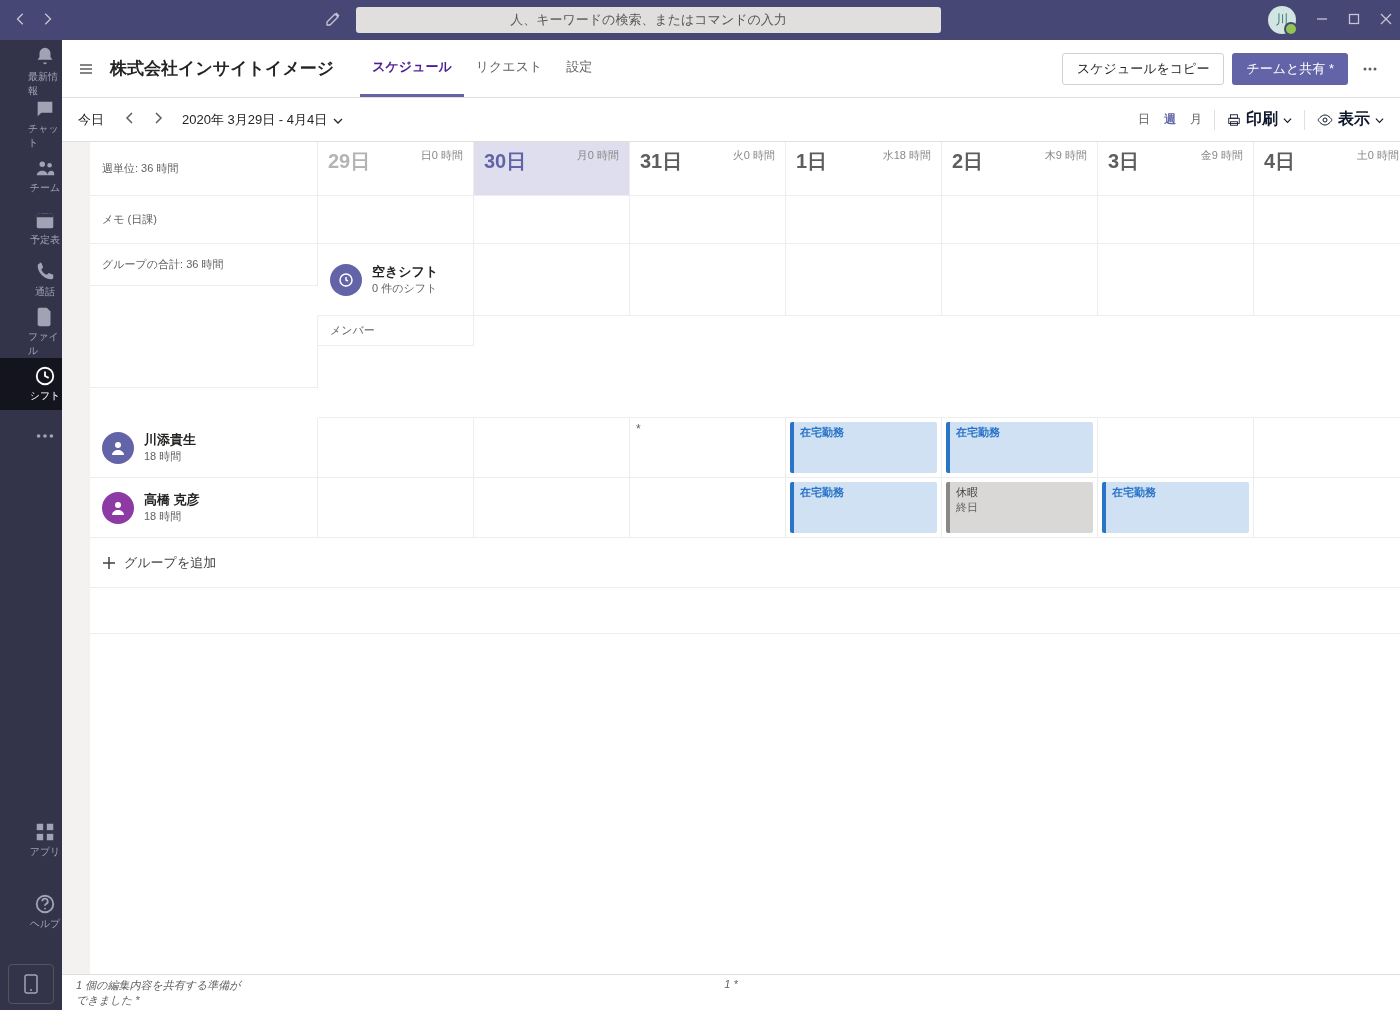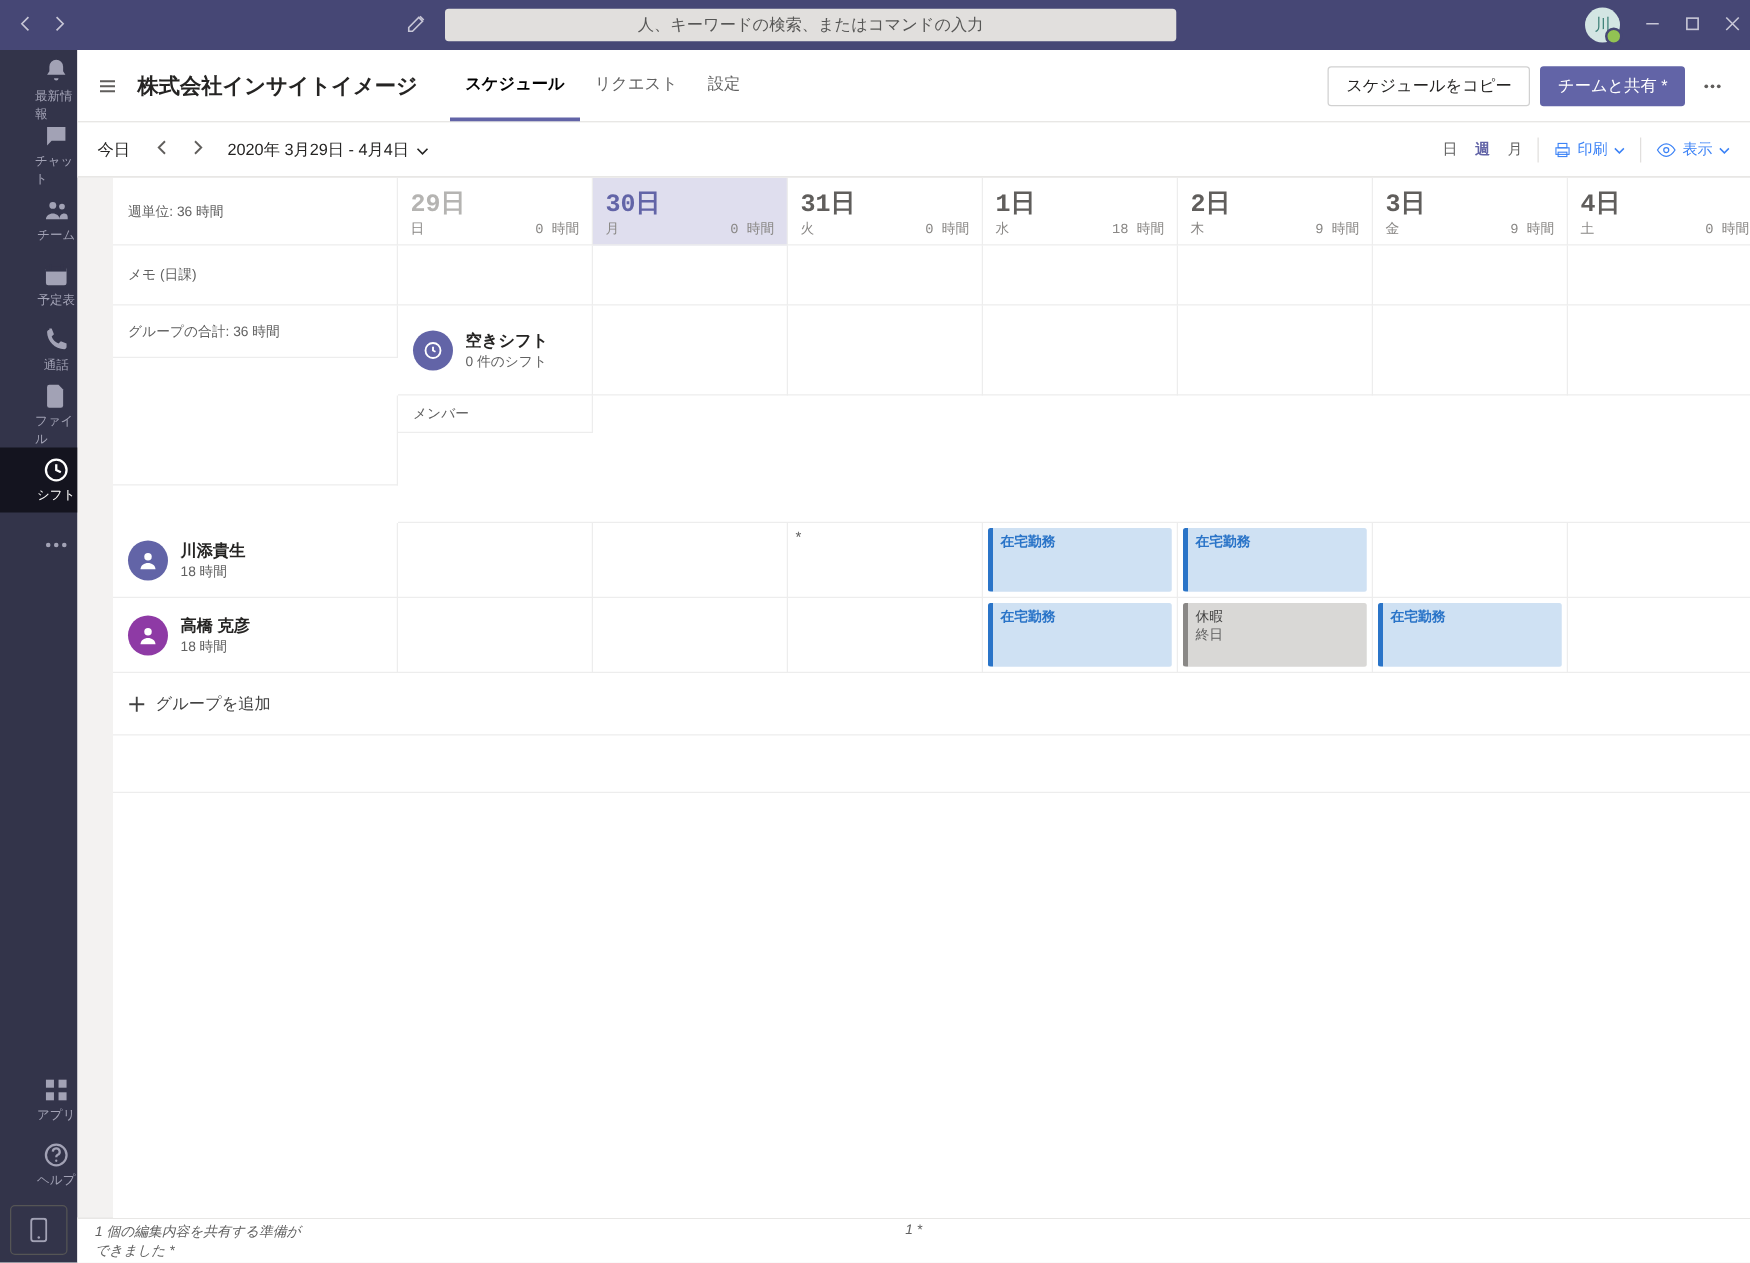--- a/index.html
+++ b/index.html
@@ -13,55 +13,55 @@
 .titlebar .right { position: absolute; right: 8px; top: 0; height: 40px; display: flex; align-items: center; gap: 20px; color: #c7c6d6; }
 .titlebar .avatar { width: 28px; height: 28px; border-radius: 50%; background: #d3e5e3; color: #3a7e75; display: flex; align-items: center; justify-content: center; font-size: 13px; position: relative; }
 .titlebar .avatar::after { content: ""; position: absolute; right: -2px; bottom: -2px; width: 10px; height: 10px; border-radius: 50%; background: #92c353; border: 2px solid #464775; }
 
 
 .rail { position: absolute; left: 0; top: 40px; bottom: 0; width: 62px; background: #33344a; display: flex; flex-direction: column; align-items: center; padding-top: 6px; }
 .rail-item { width: 62px; height: 52px; display: flex; flex-direction: column; align-items: center; justify-content: center; gap: 2px; color: #a2a2b5; cursor: pointer; font-size: 10px; padding-left: 28px; }
 .rail-item.active { background: #14141f; color: #fff; }
 .rail-item svg { width: 22px; height: 22px; }
 .rail-spacer { flex: 1; }
-.rail-bottom { padding-bottom: 6px; display: flex; flex-direction: column; align-items: center; }
+.rail-bottom { padding-bottom: 6px; display: flex; flex-direction: column; align-items: center; gap: 20px; }
 .rail .phone-box { margin-top: 6px; width: 46px; height: 40px; border: 1px solid #555; border-radius: 4px; display: flex; align-items: center; justify-content: center; color: #a2a2b5; }
 
 
 .content { position: absolute; left: 62px; right: 0; top: 40px; bottom: 0; background: #f3f2f1; display: flex; flex-direction: column; }
 
 
 .page-hdr { height: 58px; background: #fff; border-bottom: 1px solid #e1dfdd; display: flex; align-items: stretch; padding: 0 16px; }
 .page-hdr .hamb { display: flex; align-items: center; padding-right: 16px; color: #605e5c; }
 .page-hdr h1 { font-size: 17px; font-weight: 700; display: flex; align-items: center; padding-right: 26px; }
 .page-hdr .tabs { display: flex; align-items: stretch; }
 .page-hdr .tab { display: flex; align-items: center; font-size: 13px; color: #616161; padding: 0 12px; cursor: pointer; border-bottom: 3px solid transparent; }
-.page-hdr .tab.active { color: #000000; border-bottom-color: #6264a7; font-weight: 600; }
+.page-hdr .tab.active { color: #4c1d95; border-bottom-color: #6264a7; font-weight: 600; }
 .page-hdr .spacer { flex: 1; }
 .page-hdr .btn { display: flex; align-items: center; height: 32px; align-self: center; padding: 0 14px; border-radius: 3px; font-size: 13px; cursor: pointer; }
 .page-hdr .btn-outline { background: #fff; border: 1px solid #d1d1d1; }
 .page-hdr .btn-primary { background: #6264a7; color: #fff; margin-left: 8px; }
 .page-hdr .more { display: flex; align-items: center; padding: 0 6px; margin-left: 8px; color: #605e5c; }
 
 
 .toolbar { height: 44px; background: #fff; border-bottom: 1px solid #e1dfdd; display: flex; align-items: center; padding: 0 16px; }
 .toolbar .today { font-size: 13px; padding-right: 12px; cursor: pointer; }
 .toolbar .arrow { padding: 5px 8px; color: #605e5c; cursor: pointer; }
 .toolbar .range { font-size: 13px; padding-left: 10px; display: flex; align-items: center; gap: 6px; cursor: pointer; }
 .toolbar .spacer { flex: 1; }
 .toolbar .seg { display: flex; align-items: center; gap: 14px; font-size: 12px; color: #616161; }
 .toolbar .seg .sel { color: #6264a7; font-weight: 600; }
 .toolbar .vbar { width: 1px; height: 20px; background: #e1dfdd; margin: 0 12px; }
-.toolbar .tool { display: flex; align-items: center; gap: 5px; color: #3b82f6; cursor: pointer; font-size: 12px; }
+.toolbar .tool { display: flex; align-items: center; gap: 5px; color: #0f172a; cursor: pointer; font-size: 16px; font-weight: bold; }
 
 
 .grid-wrap { flex: 1; overflow: auto; background: #fff; margin-left: 28px; }
 .grid { display: grid; grid-template-columns: 228px repeat(7, 156px); min-width: 1320px; }
 .cell { border-right: 1px solid #ededed; border-bottom: 1px solid #ededed; }
-.dayhdr { height: 54px; padding: 6px 10px; display: flex; flex-direction: column; justify-content: space-between; font-family: Liberation Mono, monospace; }
+.dayhdr { height: 54px; padding: 6px 10px; display: flex; flex-direction: row; justify-content: space-between; }
 .dayhdr .top { font-size: 20px; font-weight: 600; color: #605e5c; }
 .dayhdr .bot { display: flex; justify-content: space-between; font-size: 11px; color: #8a8886; }
 .dayhdr.past .top { color: #b5b4b2; }
 .dayhdr.today { background: #dfdeee; }
 .dayhdr.today .top { color: #6264a7; }
 .leftcell { padding: 8px 12px; font-size: 11px; color: #616161; }
 .leftcell.small { display: flex; align-items: center; }
 .group-hdr { grid-column: 1 / span 8; display: flex; align-items: center; padding: 0 12px; font-size: 13px; color: #8a8886; border-bottom: 1px solid #ededed; height: 42px; background:#fff; }
 .group-hdr .chev { margin-right: 10px; color: #616161; }
 .group-hdr .sp { flex: 1; }

